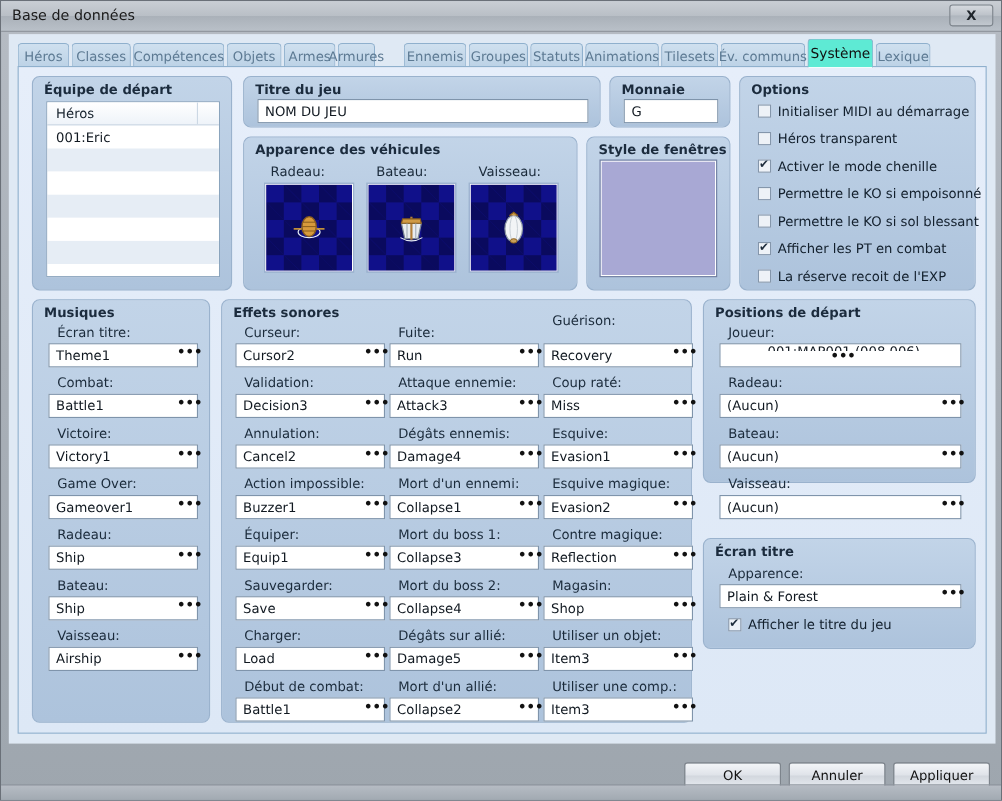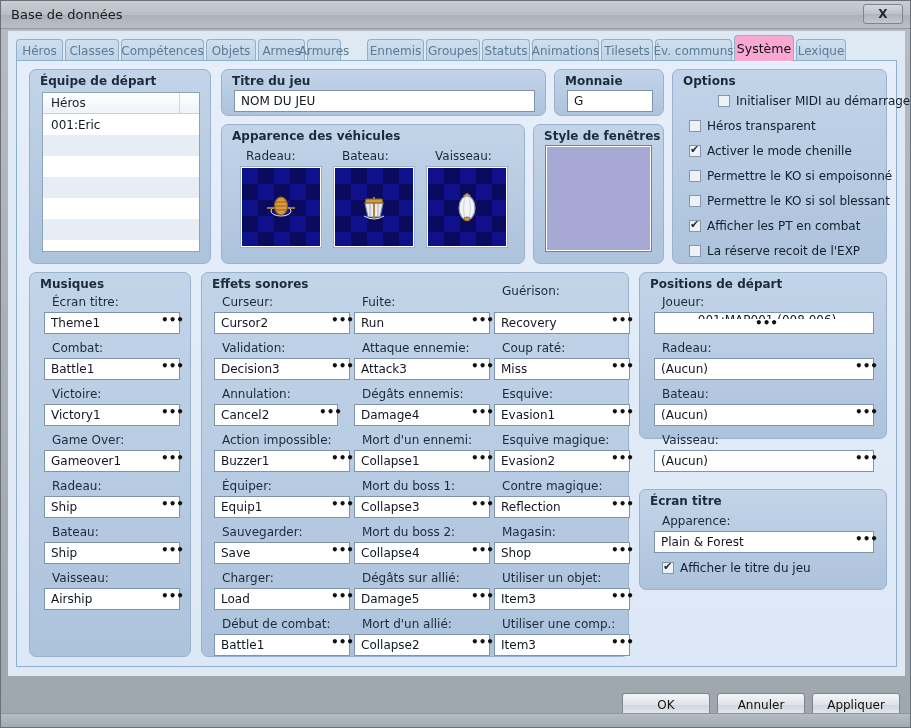--- a/index.html
+++ b/index.html
@@ -52,21 +52,21 @@
     background:linear-gradient(to bottom,#cfe0ef 0%, #bcd2e6 100%);
     border:1px solid #8fb0cd;
     border-bottom:none;
     border-top-left-radius:4px; border-top-right-radius:4px;
     color:#5d7a93; font-size:12px;
     display:flex; align-items:center; justify-content:center;
     padding:0 5px; cursor:pointer; white-space:nowrap;
   }
   .tab.active {
     top:0; height:27px;
-    background:#f9a8d4;
+    background:#5eead4;
     border:1px solid #8fb0cd; border-bottom:1px solid #ffffff;
     color:#111111; font-size:12.5px; z-index:5;
   }
 
   
   .tabpage {
     position:absolute; left:8px; top:29px; width:881px; height:607px;
     background:linear-gradient(to bottom,#e6eefa 0%, #dde8f6 100%);
     border:1px solid #8fb0cd;
   }
@@ -305,21 +305,21 @@
       </div>
 
       <div class="group" style="left:516px; top:63px; width:131px; height:140px;">
         <div class="group-title">Style de fenêtres</div>
         <div class="winstyle" id="winstyle-preview" style="left: 12px; top: 21px; background: rgb(168, 168, 212);"></div>
       </div>
 
       <div class="group" style="left:655px; top:8px; width:215px; height:195px;">
         <div class="group-title">Options</div>
         <div id="options-list">
-            <div class="cbrow" style="left: 16px; top: 24px; margin-left: 29px;">
+            <div class="cbrow" style="left: 16px; top: 24px;">
               <span class="cbox"></span>
               <span class="cblabel">Initialiser MIDI au démarrage</span>
             </div>
             <div class="cbrow" style="left: 16px; top: 49px;">
               <span class="cbox"></span>
               <span class="cblabel">Héros transparent</span>
             </div>
             <div class="cbrow" style="left: 16px; top: 74px;">
               <span class="cbox checked"></span>
               <span class="cblabel">Activer le mode chenille</span>
@@ -391,21 +391,21 @@
             <div class="field" style="left: 12px; top: 39px; width: 136px;">
               <span class="val">Cursor2</span>
               <span class="dots">•••</span>
             </div>
             <div class="field-label" style="left: 20px; top: 68px;">Validation:</div>
             <div class="field" style="left: 12px; top: 85px; width: 136px;">
               <span class="val">Decision3</span>
               <span class="dots">•••</span>
             </div>
             <div class="field-label" style="left: 20px; top: 114px;">Annulation:</div>
-            <div class="field" style="left: 12px; top: 131px; width: 124px;">
+            <div class="field" style="left: 12px; top: 131px; width: 136px;">
               <span class="val">Cancel2</span>
               <span class="dots">•••</span>
             </div>
             <div class="field-label" style="left: 20px; top: 160px;">Action impossible:</div>
             <div class="field" style="left: 12px; top: 177px; width: 136px;">
               <span class="val">Buzzer1</span>
               <span class="dots">•••</span>
             </div>
             <div class="field-label" style="left: 20px; top: 206px;">Équiper:</div>
             <div class="field" style="left: 12px; top: 223px; width: 136px;">

